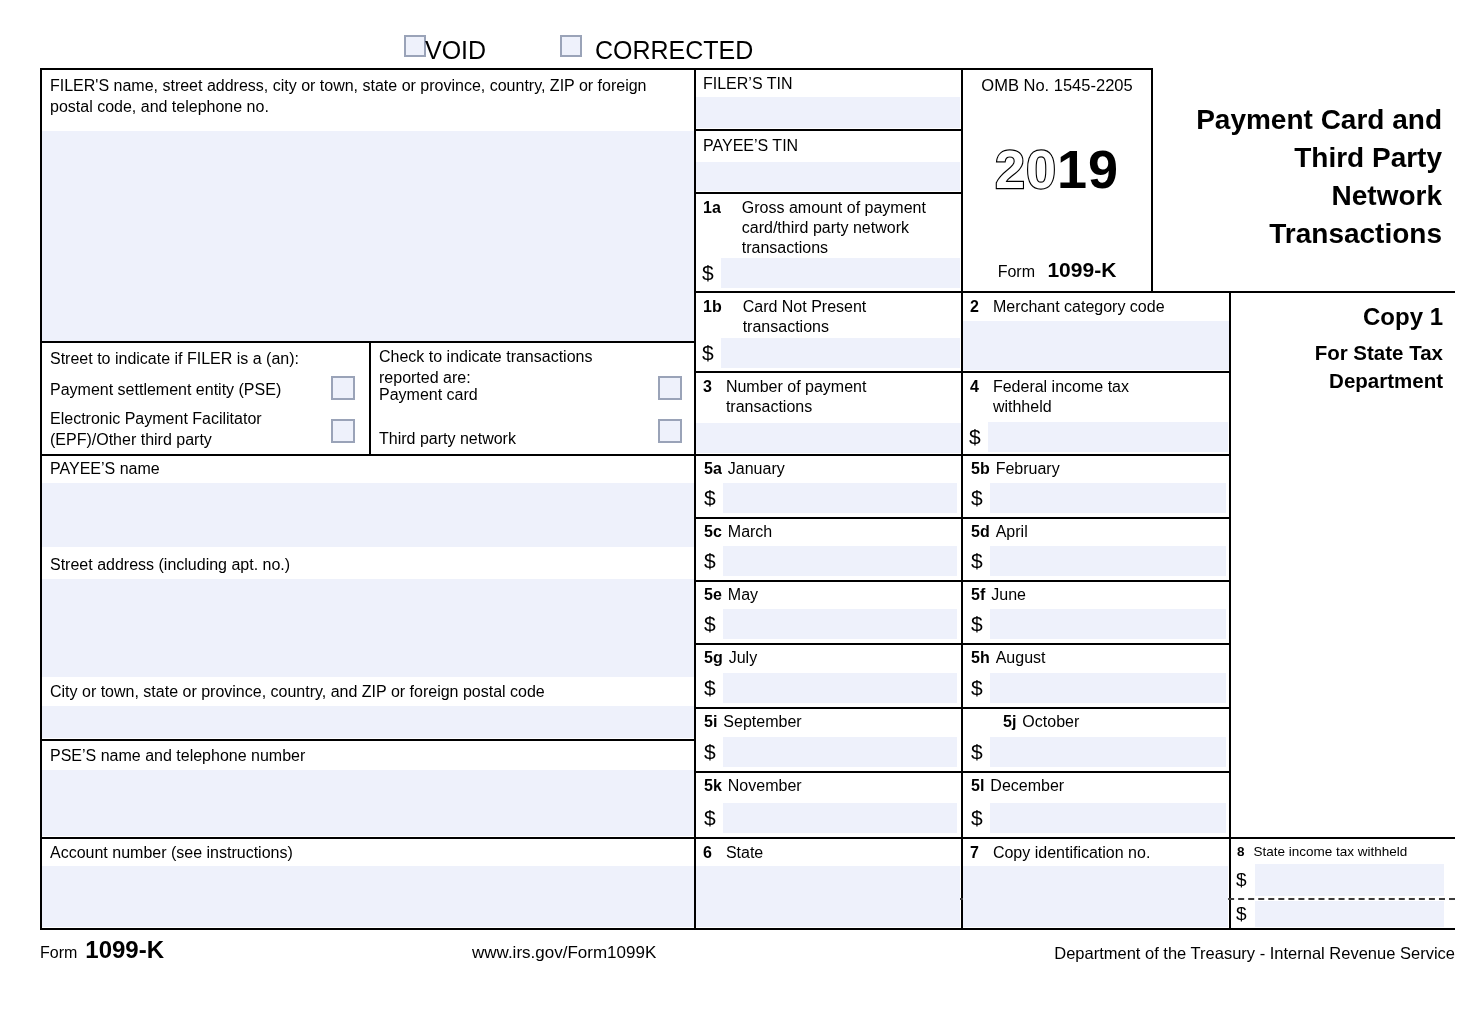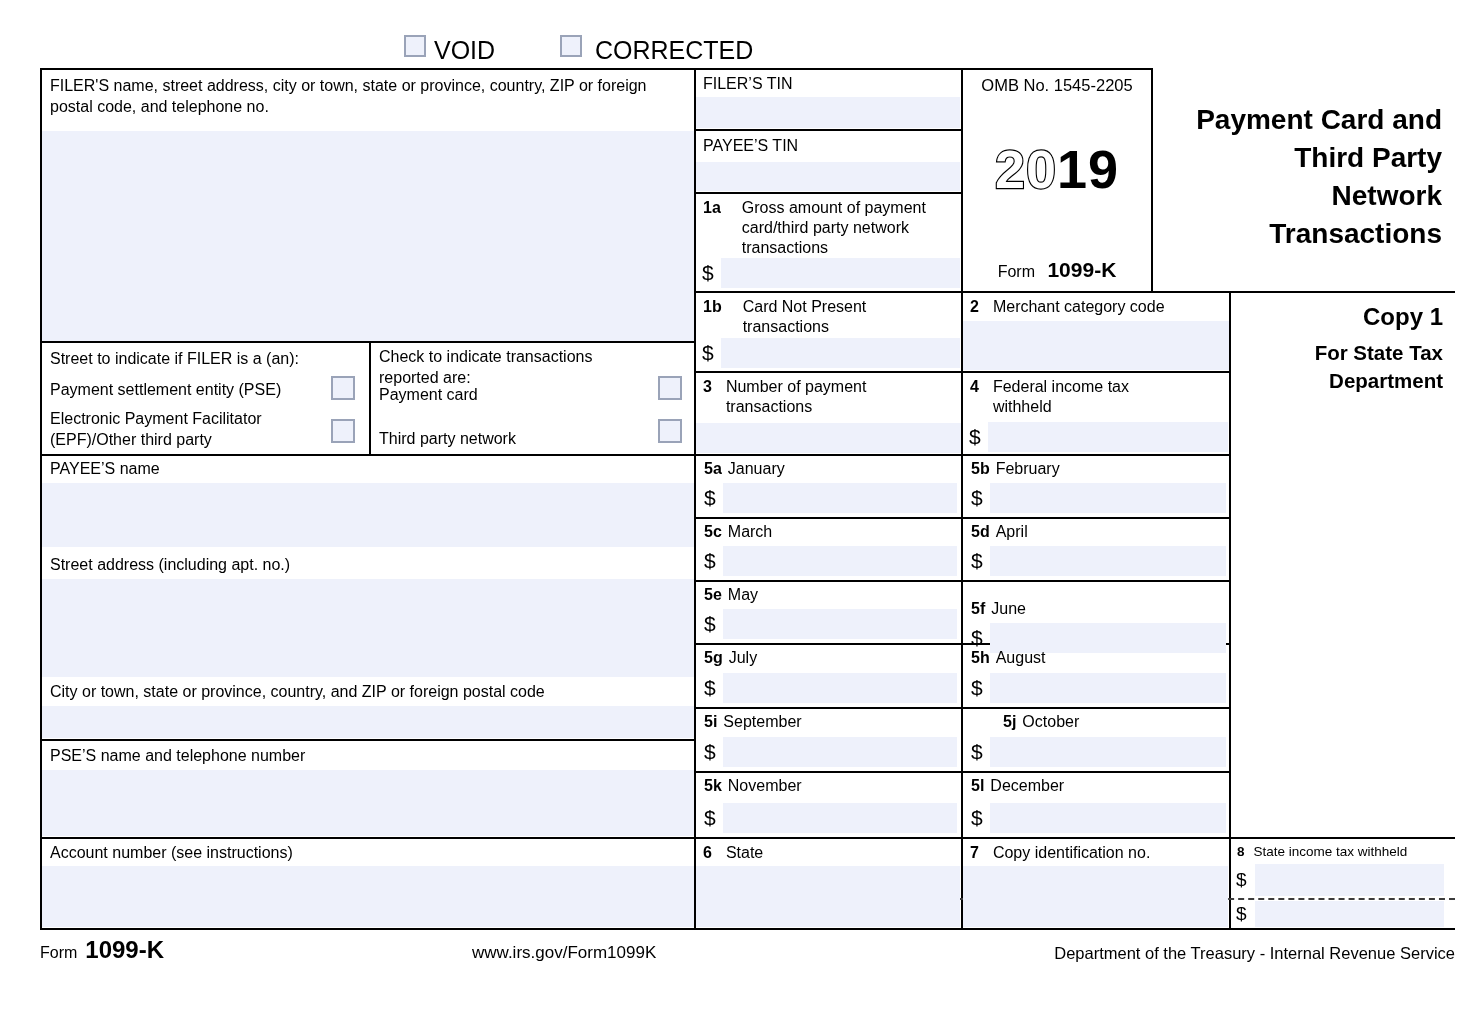--- a/index.html
+++ b/index.html
@@ -25,21 +25,21 @@
   .yr { font-size:54px; font-weight:bold; letter-spacing:1px; }
   .yr-outline { color:#fff; -webkit-text-stroke:2.3px #000; paint-order:stroke fill; }
   .footline { position:absolute; display:flex; align-items:baseline; gap:8px; }
 </style>
 </head>
 <body>
 
 <div class="page">
 
   <div class="cb" style="left:404px;top:35px;width:22px;height:22px;"></div>
-  <div class="lbl" style="left:434px;top:34px;font-size:25px;">VOID</div>
+  <div class="lbl" style="left:425px;top:34px;font-size:25px;">VOID</div>
   <div class="cb" style="left:560px;top:35px;width:22px;height:22px;"></div>
   <div class="lbl" style="left:595px;top:34px;font-size:25px;">CORRECTED</div>
 
   <div class="vl" style="left:40px;top:68px;height:862px;"></div>
   <div class="vl" style="left:694px;top:68px;height:862px;"></div>
   <div class="vl" style="left:961px;top:68px;height:862px;"></div>
   <div class="vl" style="left:1151px;top:68px;height:224px;"></div>
   <div class="vl" style="left:1229px;top:292px;height:638px;"></div>
   <div class="vl" style="left:369px;top:343px;height:112px;"></div>
   <div class="hl" style="left:40px;top:68px;width:1113px;"></div>
@@ -170,21 +170,21 @@
   <div class="mcell" style="left:696px;top:581px;width:264px;height:61px;">
     <div class="mlabel">
         <span class="num">5e</span>
         <span>May</span>
       </div>
     <div class="mrow">
         <span class="dollar">$</span>
         <span class="dfld"></span>
       </div>
   </div>
-  <div class="mcell" style="left:963px;top:581px;width:266px;height:61px;margin-top:14px;">
+  <div class="mcell" style="left:963px;top:581px;width:266px;height:61px;">
     <div class="mlabel">
         <span class="num">5f</span>
         <span>June</span>
       </div>
     <div class="mrow">
         <span class="dollar">$</span>
         <span class="dfld"></span>
       </div>
   </div>
   <div class="mcell" style="left:696px;top:644px;width:264px;height:62px;">

